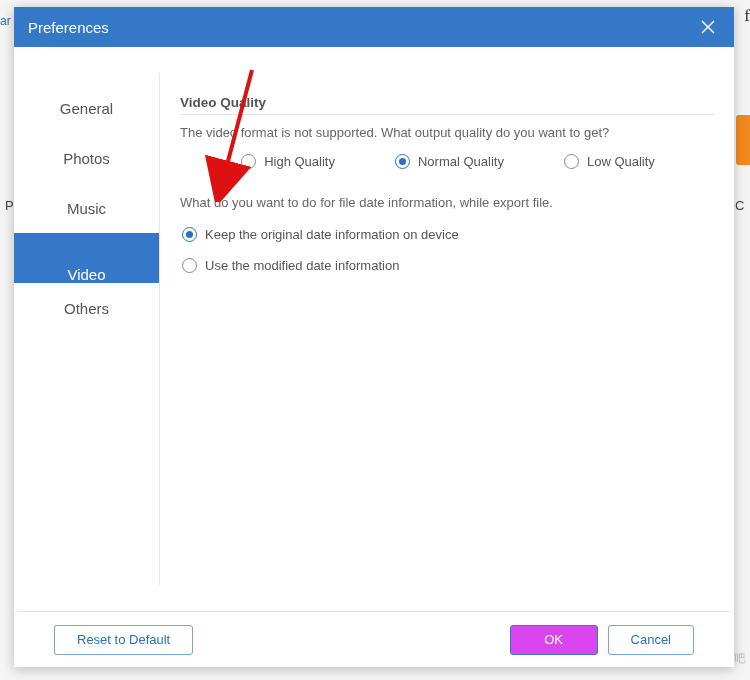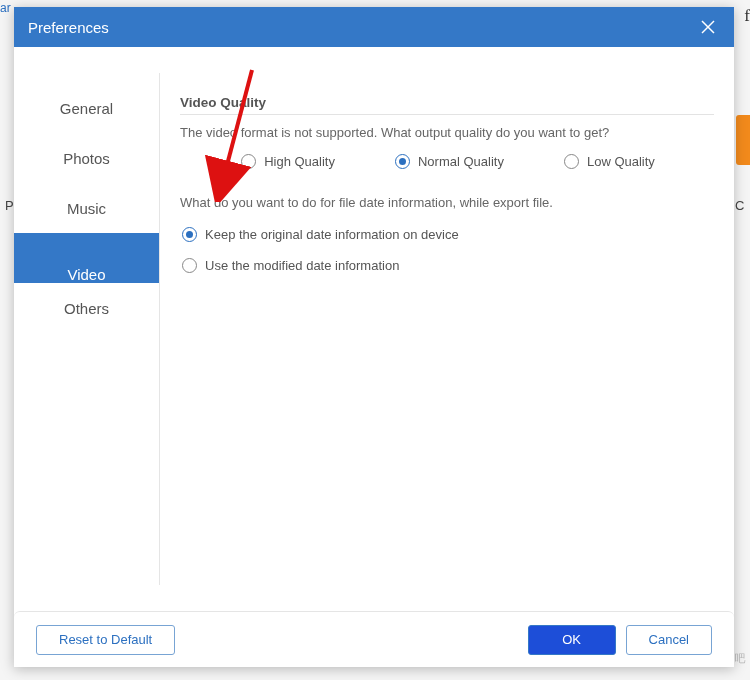--- a/index.html
+++ b/index.html
@@ -109,48 +109,48 @@
     .radio.selected .radio-dot {
       width: 7px; height: 7px;
       background: #2c70c0;
       border-radius: 50%;
     }
     .footer {
       height: 56px;
       border-top: 1px solid #e5e5e5;
       display: flex;
       align-items: center;
-      padding: 0 22px;
+      padding: 0 40px;
       gap: 10px;
       border-radius: 6px;
     }
     .btn {
       height: 30px;
       padding: 0 22px;
       border: 1px solid #78a4d4;
       background: #fff;
       border-radius: 3px;
       color: #2c70c0;
       font-size: 13px;
       cursor: pointer;
       display: flex; align-items: center; justify-content: center;
     }
     .btn.primary {
-      background: #1d4ed8;
+      background: #d946ef;
       color: #fff;
       border-color: #3478c7;
       min-width: 88px;
     }
     .footer .spacer { flex: 1; }
     .arrow-annot {
       position: absolute;
       left: 192px; top: 62px;
       pointer-events: none;
     }
-    .bg-text-left { position: absolute; left: 0; top: 1px; color: #2c70c0; font-size: 12px; }
+    .bg-text-left { position: absolute; left: 0; top: 14px; color: #2c70c0; font-size: 12px; }
     .bg-text-right { position: absolute; right: 0; top: 6px; color: #333; font-size: 17px; font-family: Georgia, serif; }
     .bg-text-p { position: absolute; left: 5px; top: 198px; color: #444; font-size: 13px; }
     .bg-text-c { position: absolute; left: 735px; top: 198px; color: #444; font-size: 13px; }
     .bg-orange { position: absolute; right: 0; top: 115px; width: 14px; height: 50px; background: #f28a1c; border-top-left-radius: 3px; border-bottom-left-radius: 3px; }
     .bg-watermark { position: absolute; right: 4px; bottom: 14px; font-size: 11px; color: #bbb; letter-spacing: 0.5px; }
   </style>
 </head>
 <body>
 
 <span class="bg-text-left">ar</span>

